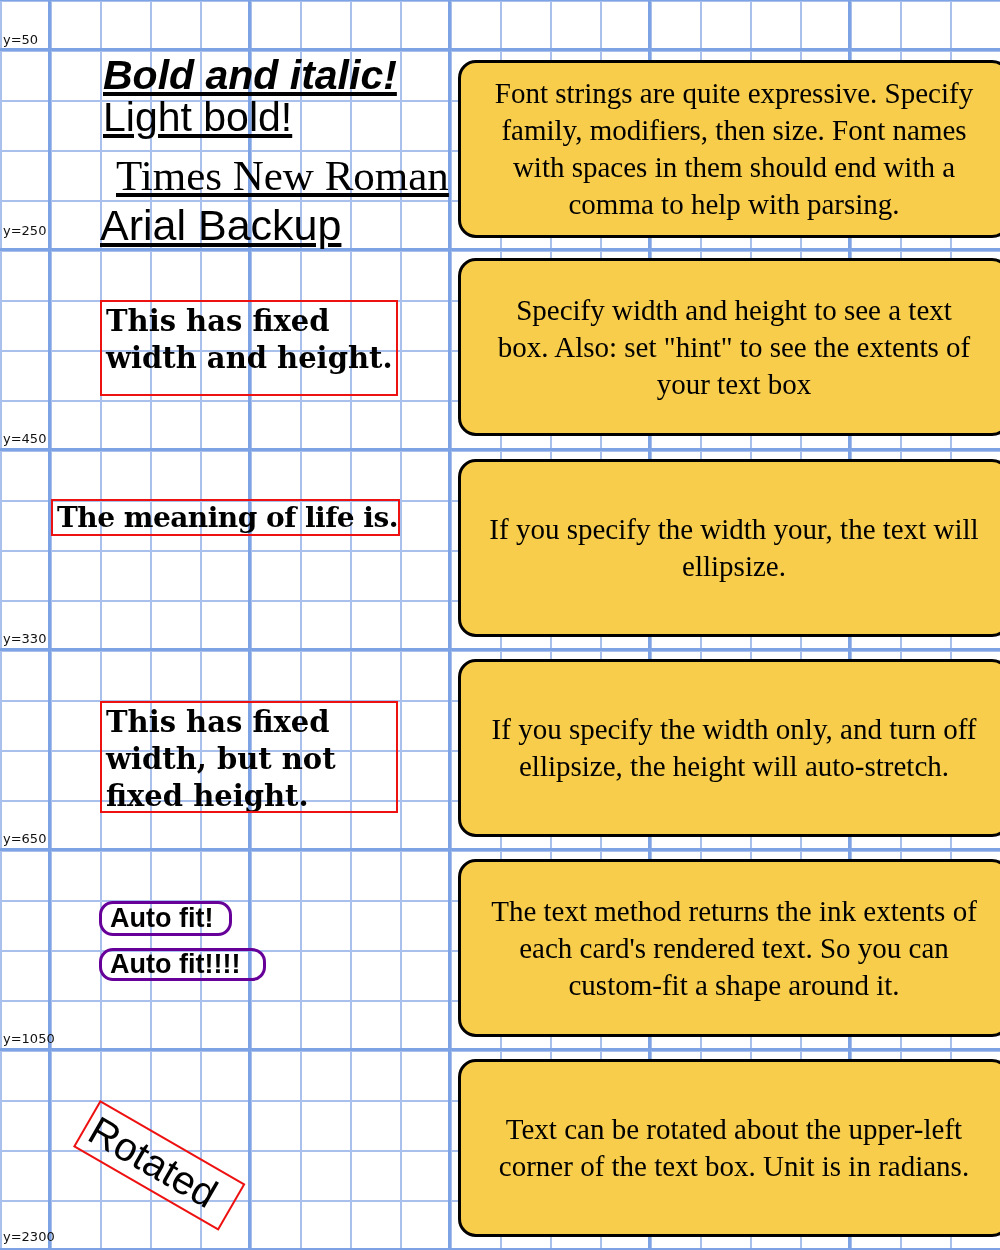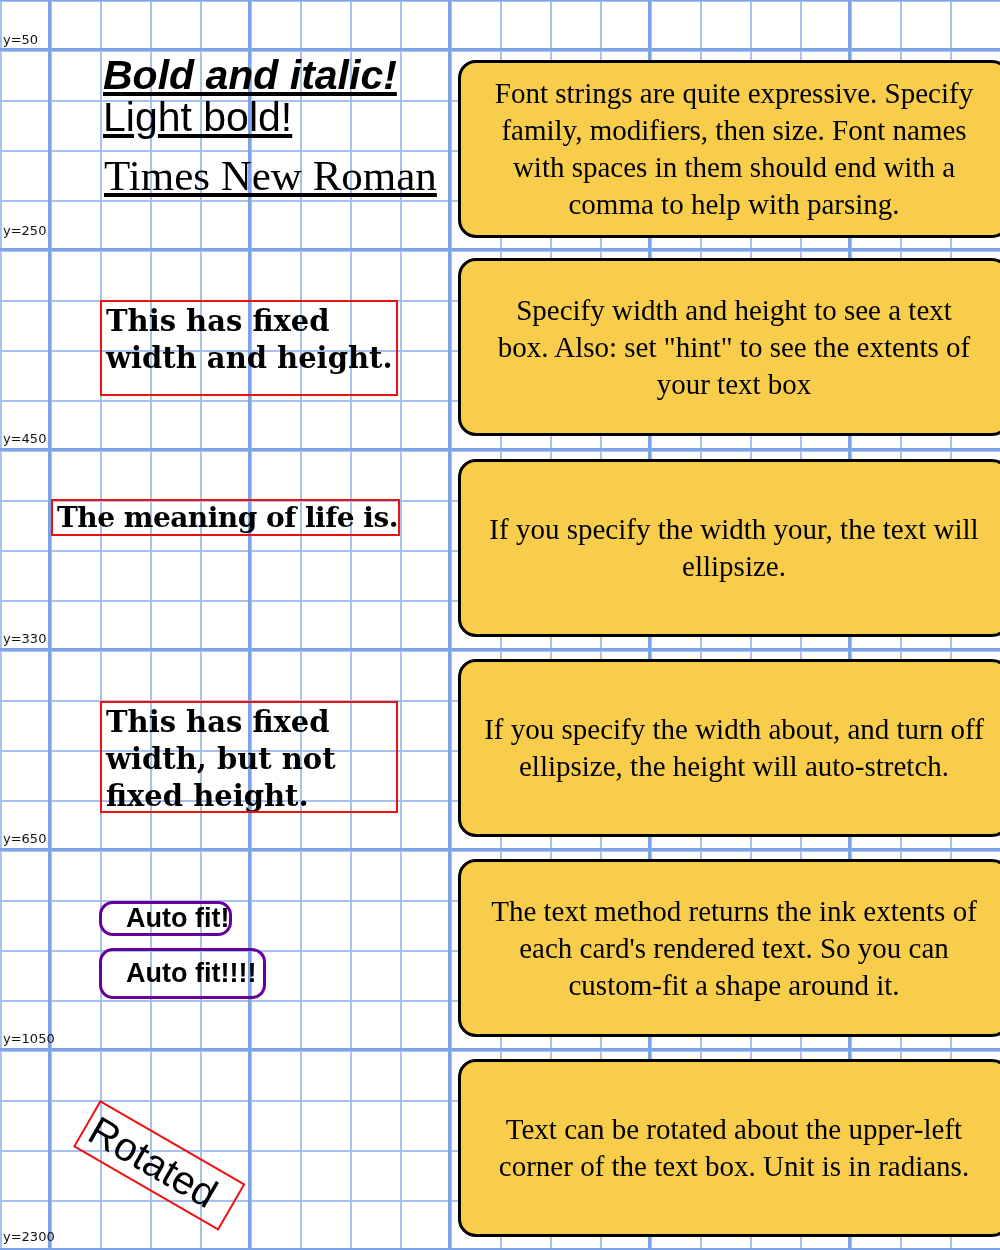--- a/index.html
+++ b/index.html
@@ -18,41 +18,41 @@
     font-family:"Liberation Sans",sans-serif;
     color:#000;
   }
   .y-label{
     position:absolute;left:3px;
     font:13px "DejaVu Sans",sans-serif;color:#111;
   }
   .demo-line{position:absolute;left:103px;line-height:48px;white-space:nowrap;text-decoration:underline;}
   .demo-bold-italic{top:52px;font:italic 700 41px "Liberation Sans",sans-serif;}
   .demo-light-bold{top:94px;font:400 41px "Liberation Sans",sans-serif;}
-  .demo-times{top:151px;font:400 43px "Liberation Serif",serif;left:104px;}
+  .demo-times{top:151px;font:400 43px "Liberation Serif",serif;left:116px;}
   .demo-arial{top:201px;font:400 43px "Liberation Sans",sans-serif;left:100px;}
 
   .red-box{
     position:absolute;border:2px solid #EE1111;
     font:700 29px/37px "DejaVu Serif",serif;
     padding:1px 0 11px 4px;white-space:pre-line;overflow:hidden;
   }
   .red-box.fixed-wh{left:100px;top:300px;width:298px;height:96px;}
   .red-box.ellipsized{left:51px;top:499px;width:349px;height:37px;
     white-space:nowrap;font-size:28px;letter-spacing:-0.5px;line-height:32px;}
   .red-box.fixed-w{left:100px;top:701px;width:298px;height:112px;}
 
   .purple-box{
     position:absolute;border:3px solid #660099;border-radius:14px;
     font:700 27px "Liberation Sans",sans-serif;
-    display:flex;align-items:center;padding-left:24px;white-space:nowrap;
+    display:flex;align-items:center;padding-left:8px;white-space:nowrap;
     background:transparent;
   }
   .purple-box.autofit-1{left:99px;top:901px;width:133px;height:35px;}
-  .purple-box.autofit-2{left:99px;top:948px;width:167px;height:51px;}
+  .purple-box.autofit-2{left:99px;top:948px;width:167px;height:33px;}
 
   .rotated-box{
     position:absolute;left:100px;top:1100px;width:168px;height:54px;
     border:2px solid #EE1111;
     transform:rotate(30deg);transform-origin:top left;
     font:400 40px/50px "Liberation Sans",sans-serif;
     padding-left:5px;white-space:nowrap;
   }
 
   .card{
@@ -79,20 +79,21 @@
   <div class="y-label" style="top:223px">y=250</div>
   <div class="y-label" style="top:431px">y=450</div>
   <div class="y-label" style="top:631px">y=330</div>
   <div class="y-label" style="top:831px">y=650</div>
   <div class="y-label" style="top:1031px">y=1050</div>
   <div class="y-label" style="top:1229px">y=2300</div>
 
   <div class="demo-line demo-bold-italic">Bold and italic!</div>
   <div class="demo-line demo-light-bold">Light bold!</div>
   <div class="demo-line demo-times">Times New Roman</div>
+  <div class="demo-line demo-arial">Arial Backup</div>
 
   <div class="red-box fixed-wh">This has fixed
 width and height.</div>
   <div class="red-box ellipsized">The meaning of life is...</div>
   <div class="red-box fixed-w">This has fixed
 width, but not
 fixed height.</div>
 
   <div class="purple-box autofit-1">
     <span>Auto fit!</span>
@@ -107,21 +108,21 @@
 
   <div class="card card-1"><div>Font strings are quite expressive. Specify
 family, modifiers, then size. Font names
 with spaces in them should end with a
 comma to help with parsing.</div></div>
   <div class="card card-2"><div>Specify width and height to see a text
 box. Also: set "hint" to see the extents of
 your text box</div></div>
   <div class="card card-3"><div>If you specify the width your, the text will
 ellipsize.</div></div>
-  <div class="card card-4"><div>If you specify the width about, and turn off
+  <div class="card card-4"><div>If you specify the width only, and turn off
 ellipsize, the height will auto-stretch.</div></div>
   <div class="card card-5"><div>The text method returns the ink extents of
 each card's rendered text. So you can
 custom-fit a shape around it.</div></div>
   <div class="card card-6"><div>Text can be rotated about the upper-left
 corner of the text box. Unit is in radians.</div></div>
 
 </div>
 
 </body></html>

